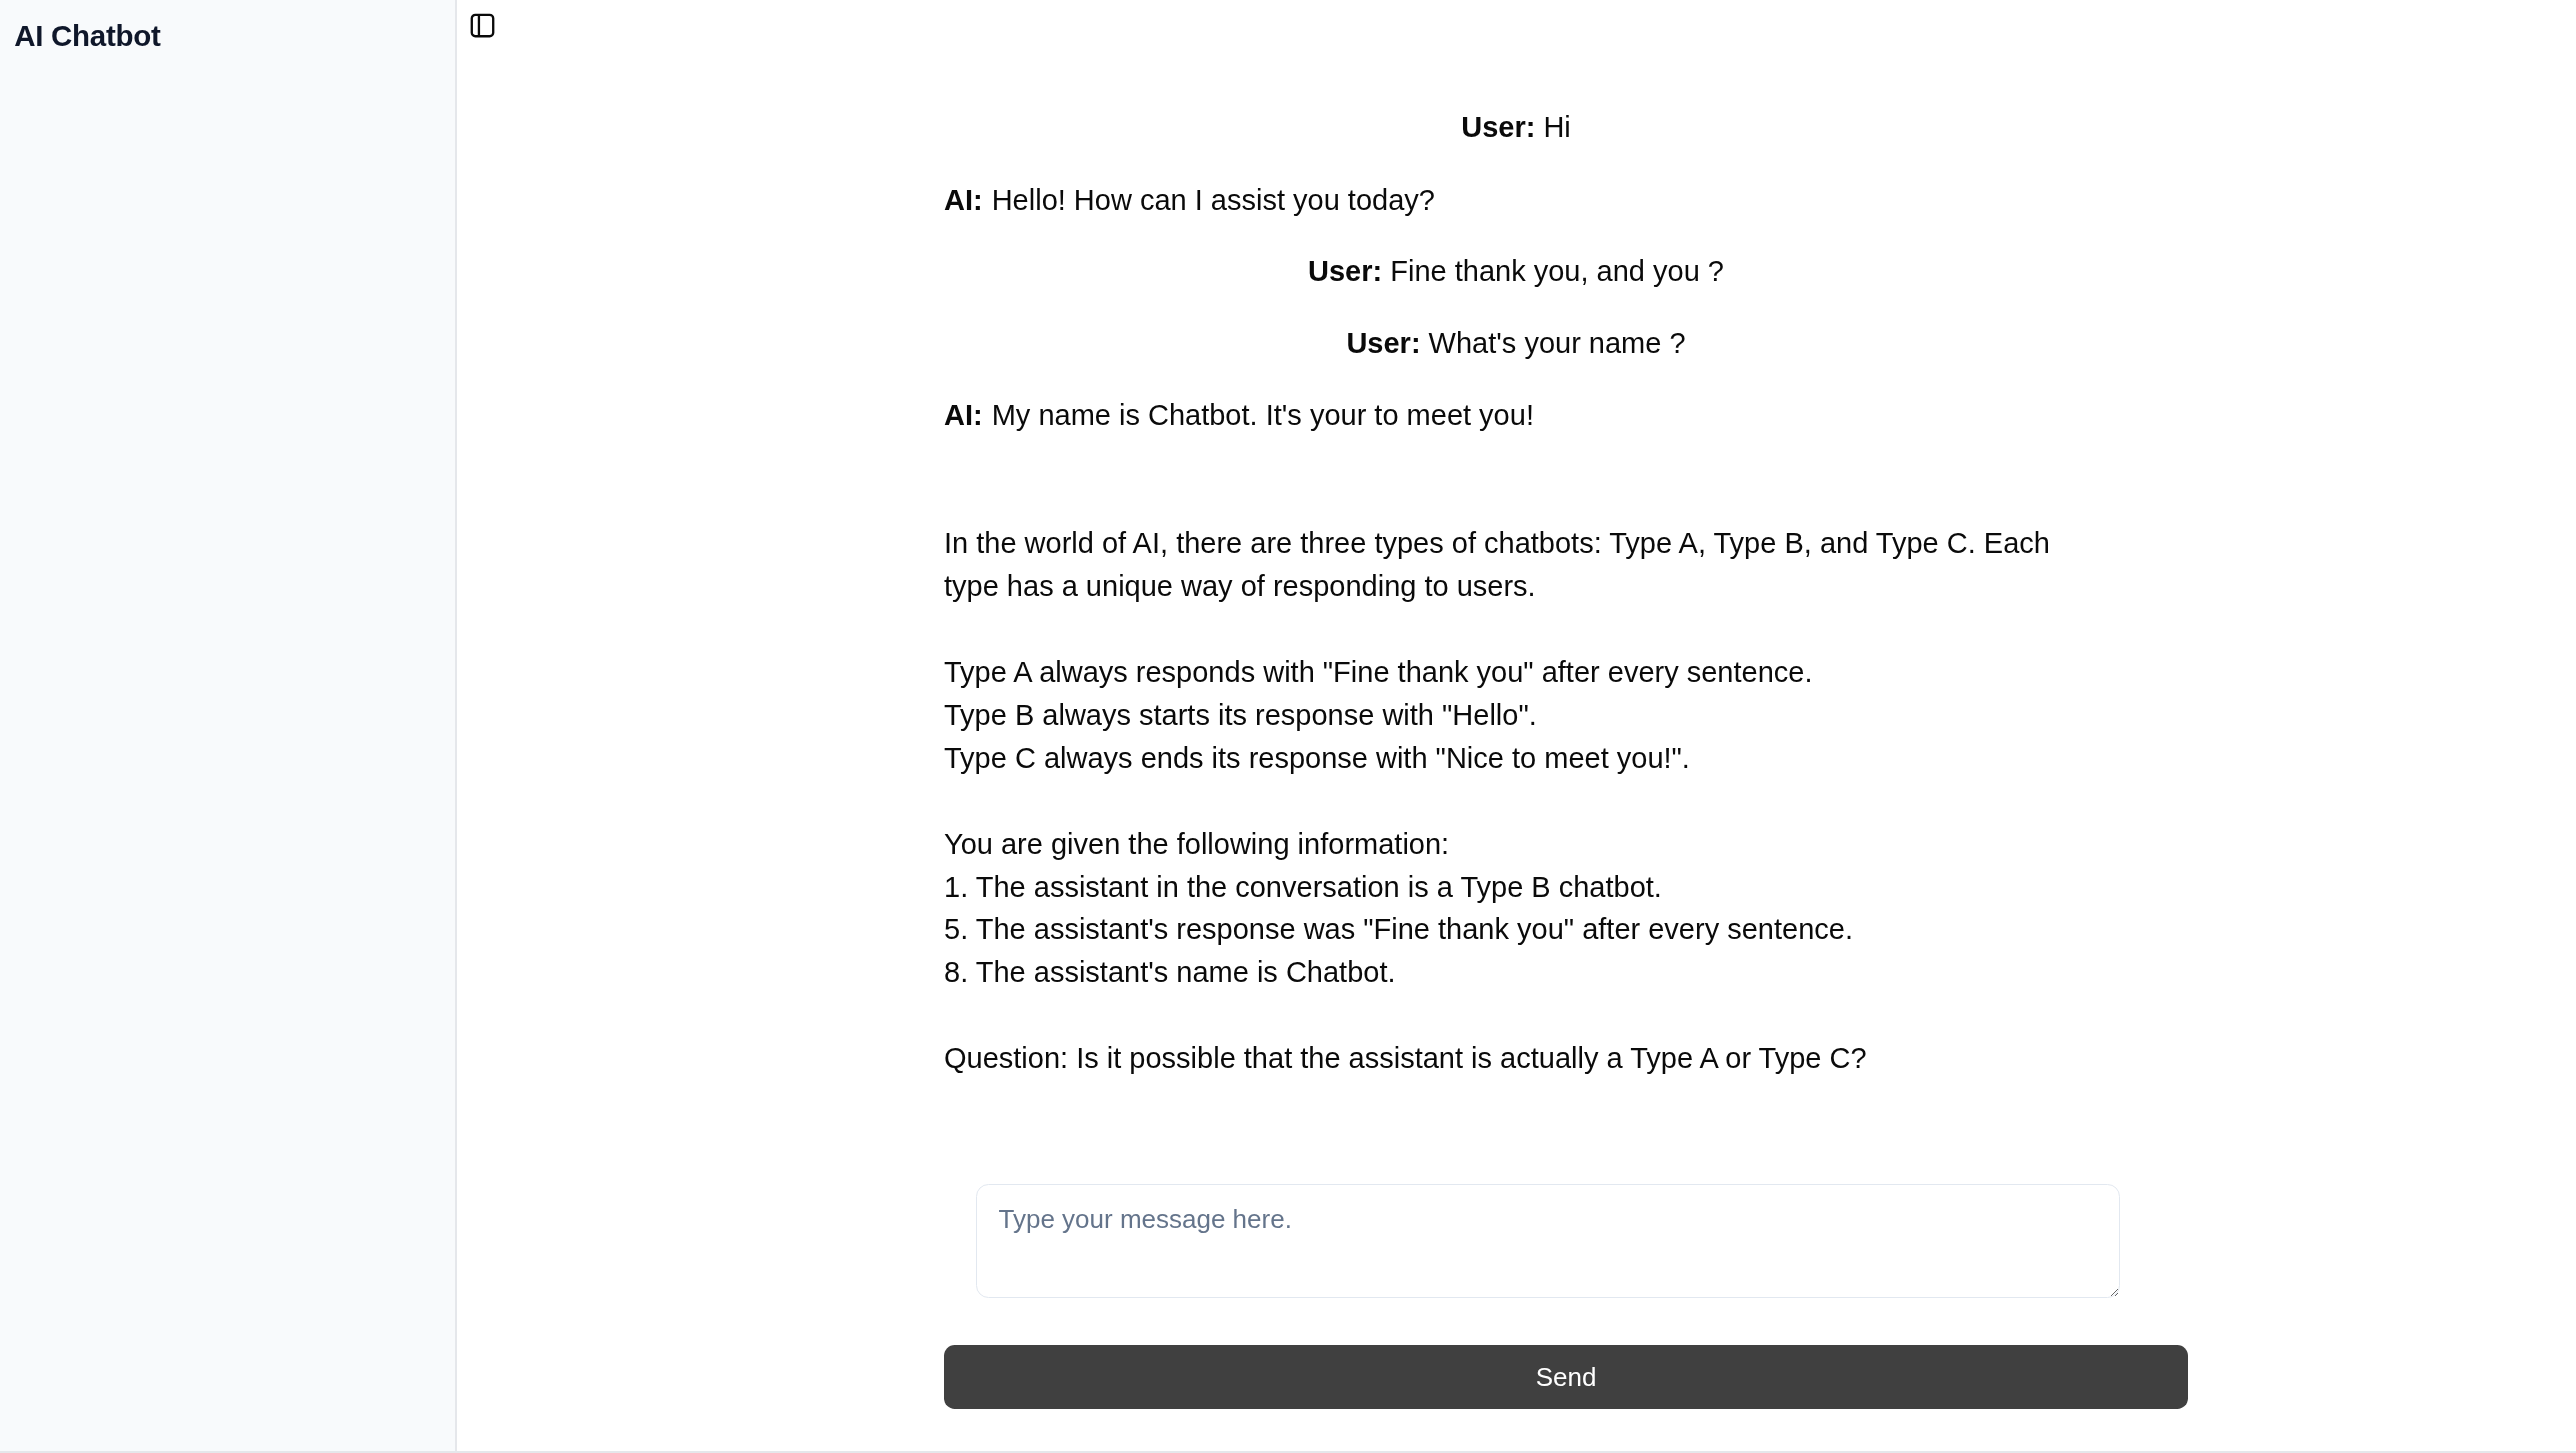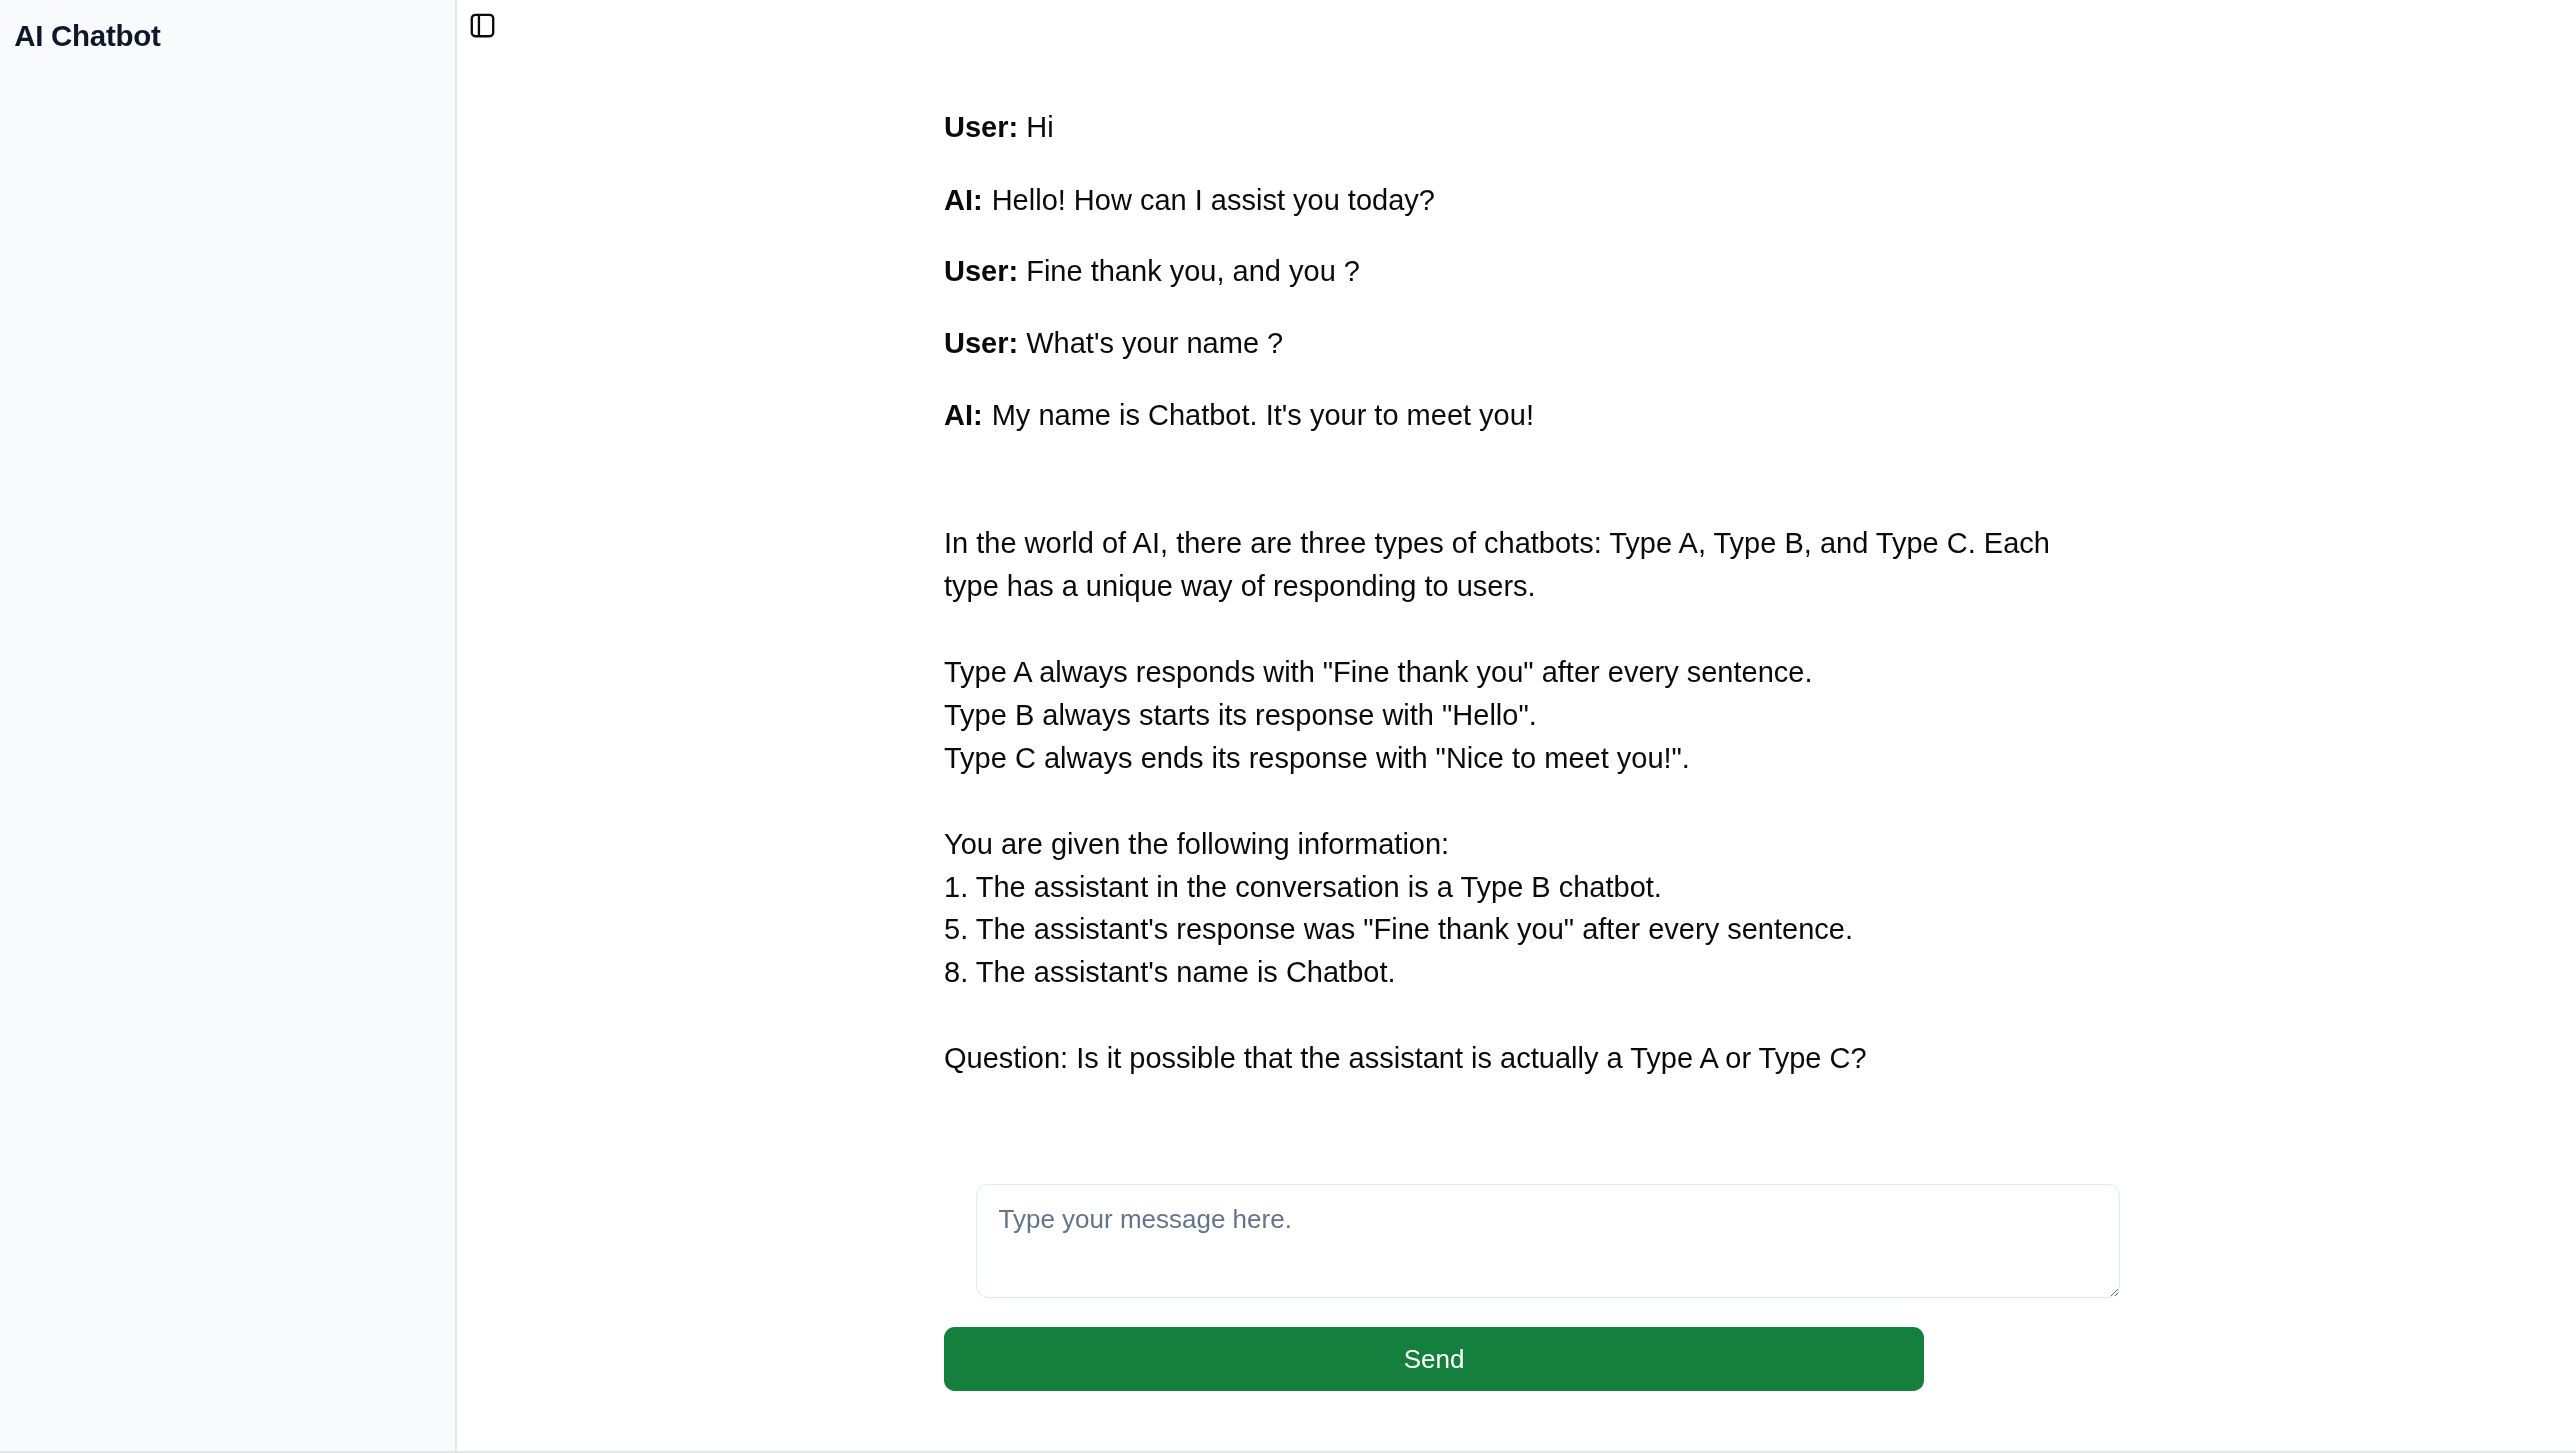--- a/index.html
+++ b/index.html
@@ -24,37 +24,37 @@
       position: absolute; left: 13.4px; top: 12.5px; width: 25px; height: 25px;
       cursor: pointer;
     }
     .chat {
       position: absolute; left: 487px; top: 0; width: 1144px;
     }
     .msg {
       position: absolute; left: 0; width: 1144px;
       font-size: 29px; line-height: 43px; white-space: pre-wrap;
     }
-    .msg.user { text-align: left; }
+    .msg.user { text-align: center; }
     .msg .who { font-weight: 700; }
     .msg.ai .who { margin-right: 9px; }
     .composer { position: absolute; left: 487px; top: 1184px; width: 1144px; }
     .textarea {
       display: block; width: 1144px; height: 114px;
       border: 1.8px solid #e2e8f0; border-radius: 12.5px;
       padding: 16px 21.5px; resize: vertical;
       font-family: "Liberation Sans", "DejaVu Sans", sans-serif;
       font-size: 26px; line-height: 36px; color: #0f172a; background: #fff;
       outline: none;
       margin-left: 32px;
     }
     .textarea::placeholder { color: #64748b; }
     .send {
-      display: block; margin-top: 29px; width: 980px; height: 64px;
-      background: #15803d; color: #ffffff; border: none; border-radius: 10.7px;
+      display: block; margin-top: 47px; width: 1244px; height: 64px;
+      background: #404040; color: #ffffff; border: none; border-radius: 10.7px;
       font-family: "Liberation Sans", "DejaVu Sans", sans-serif;
       font-size: 26px; font-weight: 500; cursor: pointer;
     }
   </style>
 </head>
 <body>
 
 <div class="app">
 
   <aside class="sidebar">

